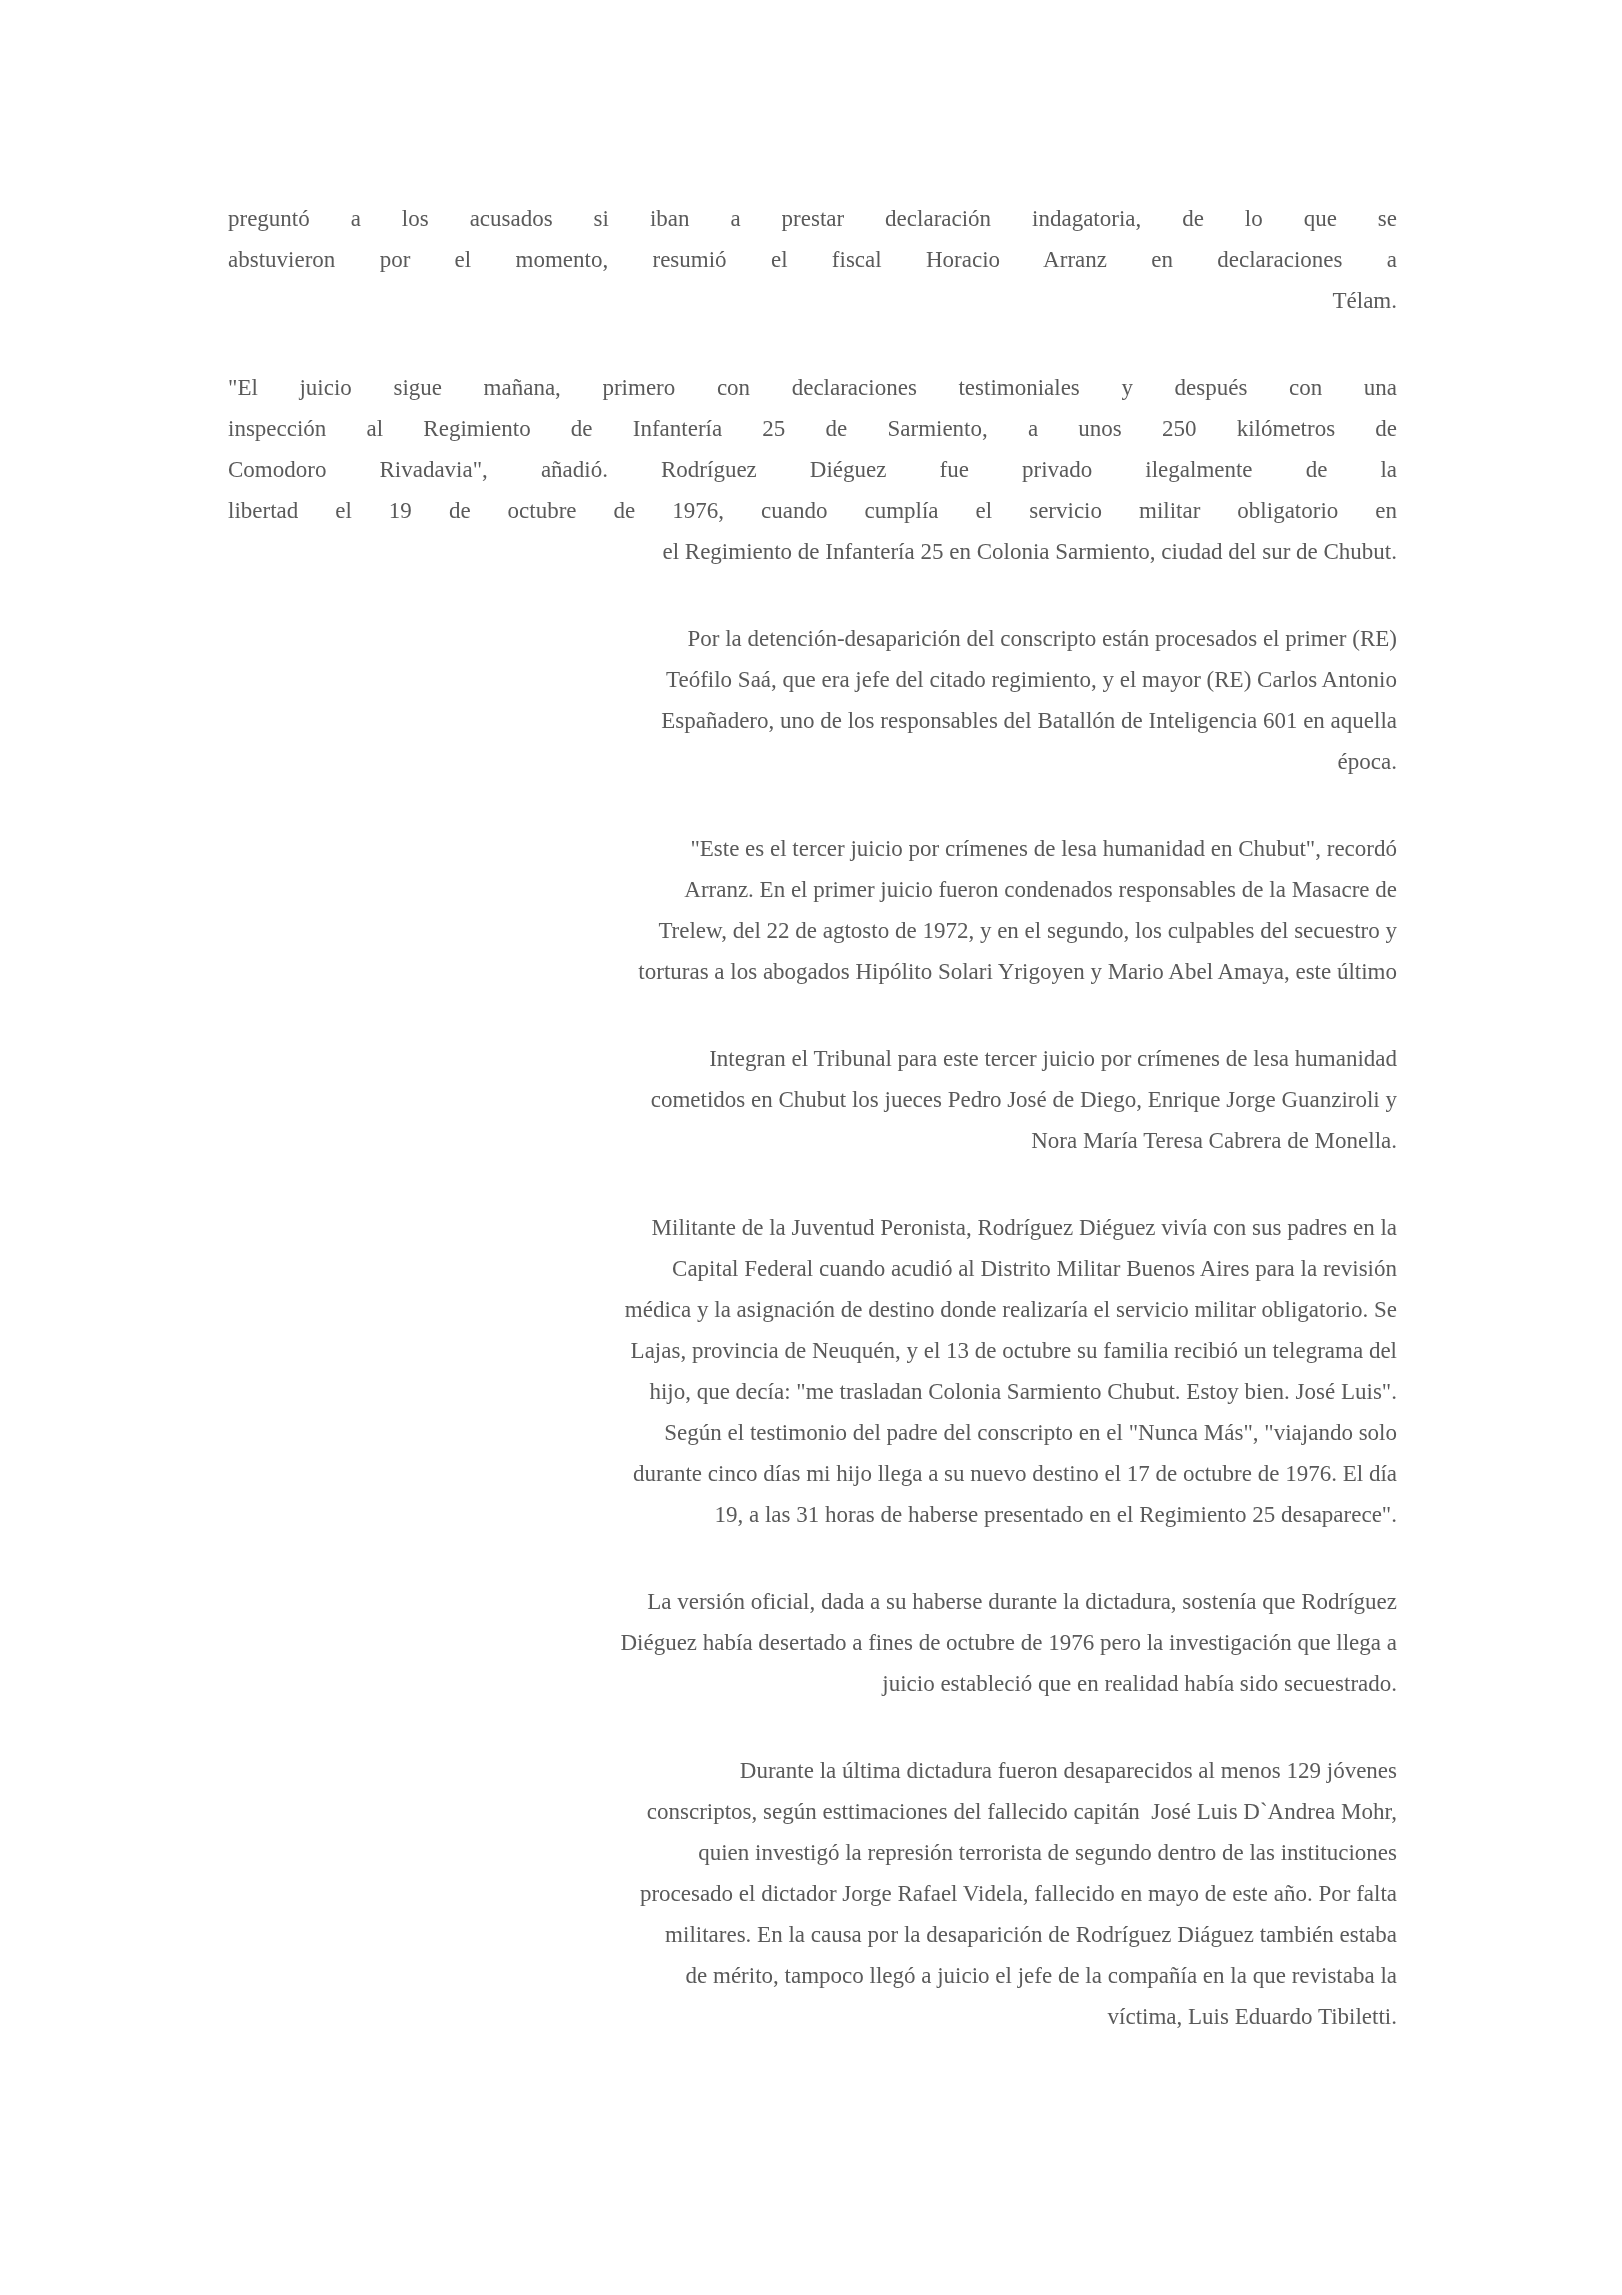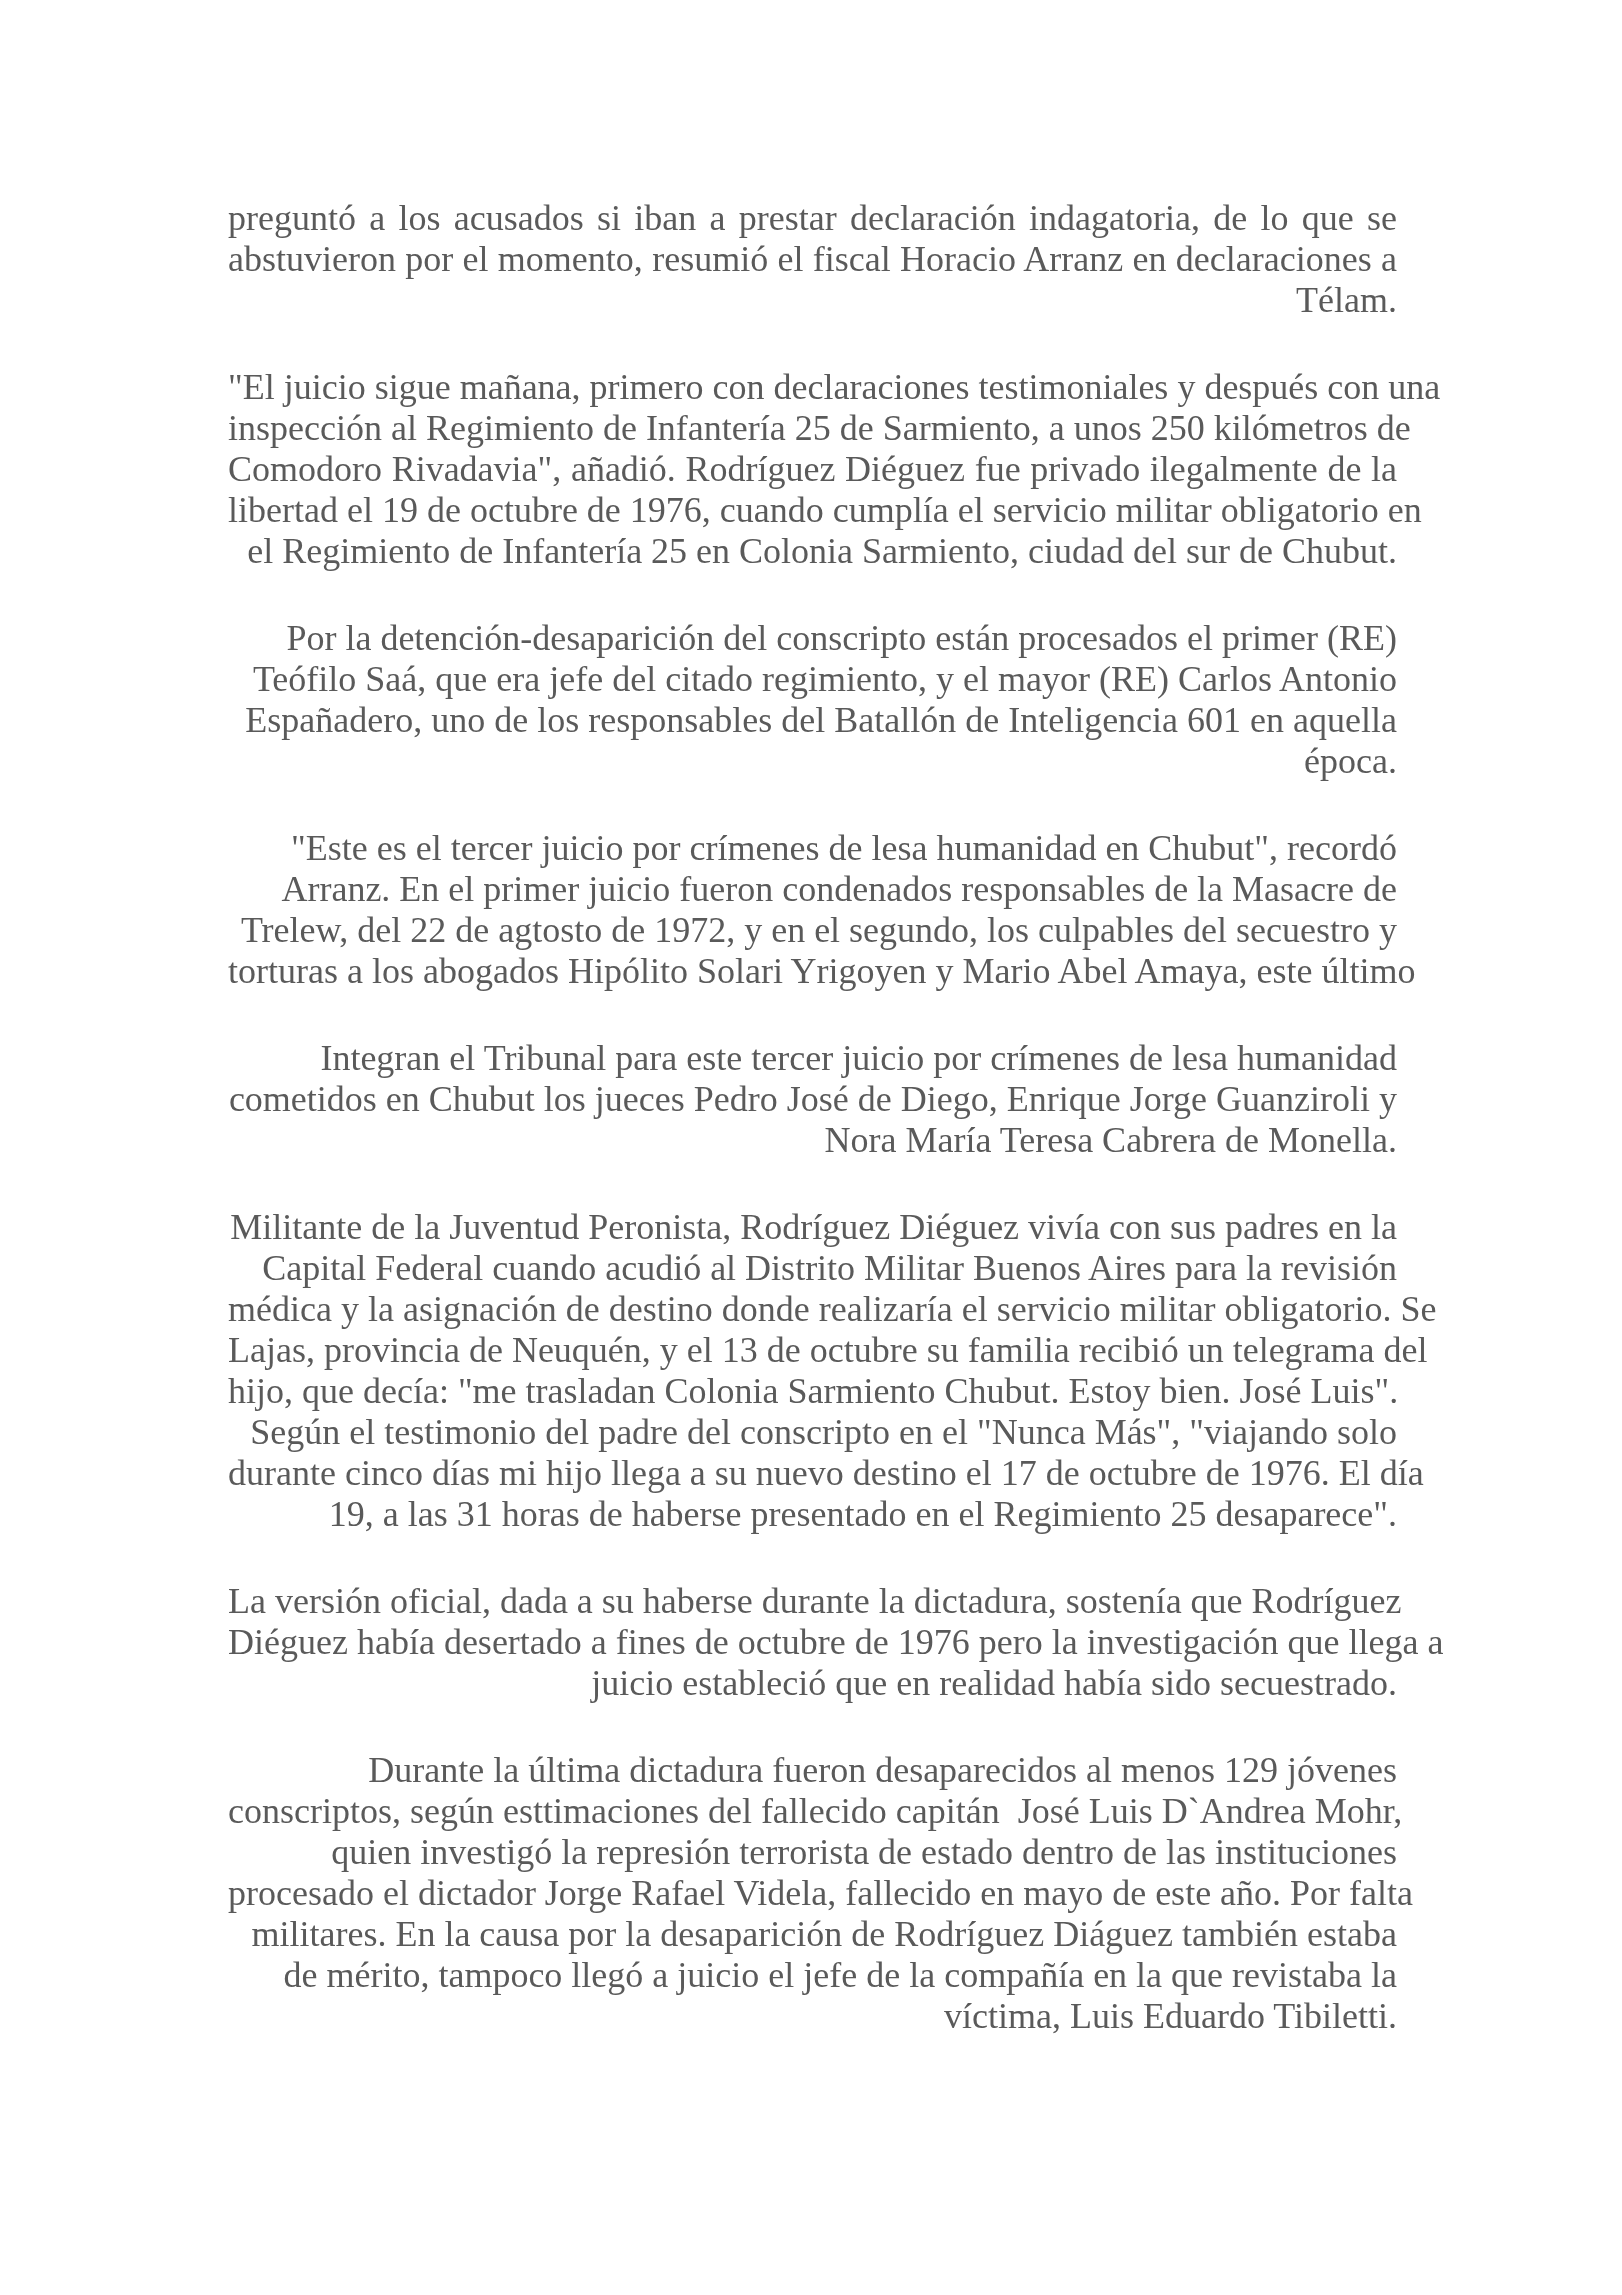--- a/index.html
+++ b/index.html
@@ -14,21 +14,21 @@
     background: #ffffff;
     overflow: hidden;
     font-family: "Liberation Serif", "DejaVu Serif", serif;
   }
   .content {
     position: absolute;
     left: 228px;
     top: 198px;
     width: 1169px;
     color: #5a5a5a;
-    font-size: 36px;
+    font-size: 23px;
     line-height: 41px;
   }
   .paragraph {
     margin: 0 0 46px 0;
   }
   .paragraph:last-child {
     margin-bottom: 7px;
   }
   .line {
     white-space: pre;
@@ -86,21 +86,21 @@
         <div class="line">19, a las 31 horas de haberse presentado en el Regimiento 25 desaparece".</div>
       </div>
       <div class="paragraph">
         <div class="line">La versión oficial, dada a su haberse durante la dictadura, sostenía que Rodríguez</div>
         <div class="line">Diéguez había desertado a fines de octubre de 1976 pero la investigación que llega a</div>
         <div class="line">juicio estableció que en realidad había sido secuestrado.</div>
       </div>
       <div class="paragraph">
         <div class="line">Durante la última dictadura fueron desaparecidos al menos 129 jóvenes</div>
         <div class="line">conscriptos, según esttimaciones del fallecido capitán&nbsp; José Luis D`Andrea Mohr,</div>
-        <div class="line">quien investigó la represión terrorista de estado dentro de las instituciones</div>
+        <div class="line">quien investigó la represión terrorista de segundo dentro de las instituciones</div>
         <div class="line">procesado el dictador Jorge Rafael Videla, fallecido en mayo de este año. Por falta</div>
         <div class="line">militares. En la causa por la desaparición de Rodríguez Diáguez también estaba</div>
         <div class="line">de mérito, tampoco llegó a juicio el jefe de la compañía en la que revistaba la</div>
         <div class="line">víctima, Luis Eduardo Tibiletti.</div>
       </div>
     </div>
 </div>
 
 
 </body></html>

